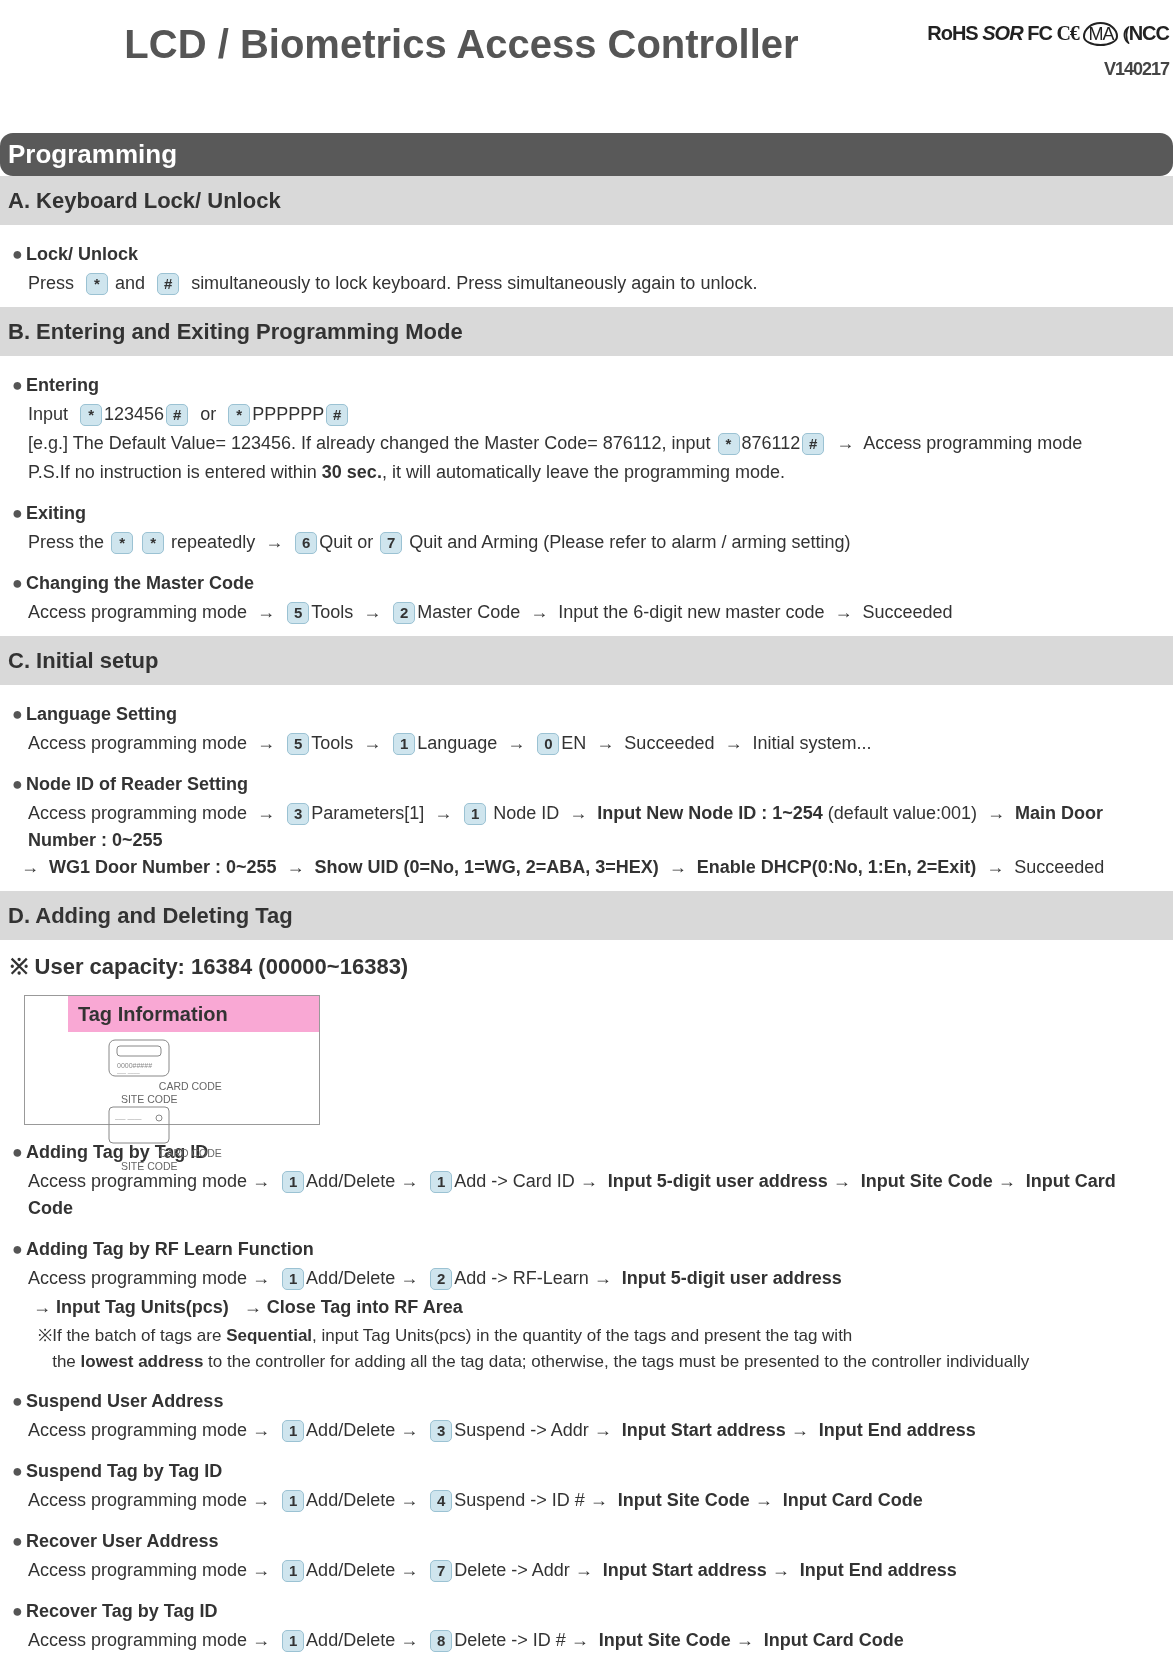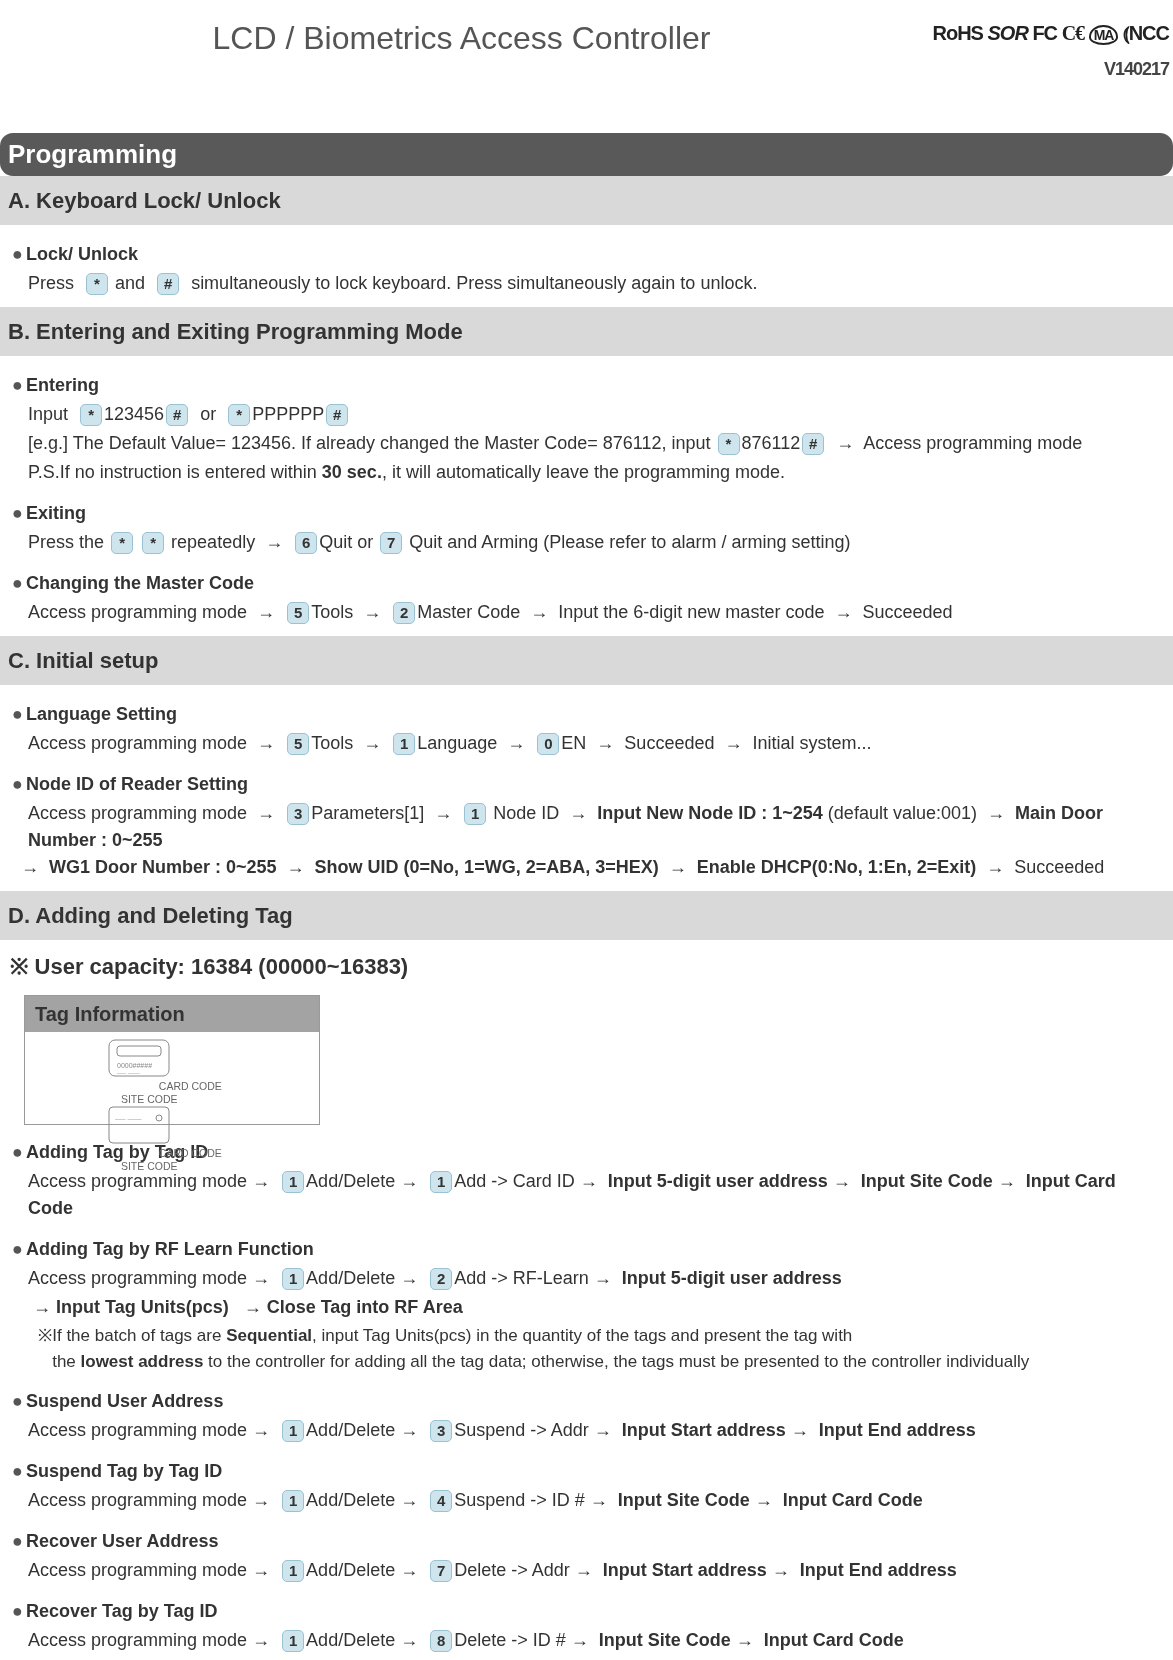--- a/index.html
+++ b/index.html
@@ -14,22 +14,22 @@
     line-height: 1.5;
   }
   .page { padding: 0 0 10px 0; }
   .title-row {
     display: flex;
     justify-content: space-between;
     align-items: flex-start;
     padding: 14px 4px 10px 4px;
   }
   .title {
-    font-size: 32px;
-    font-weight: normal;
+    font-size: 40px;
+    font-weight: bold;
     color: #555;
     flex: 1;
     text-align: center;
   }
   .logos {
     width: 250px;
     text-align: right;
     padding-top: 4px;
     font-size: 20px;
     font-weight: bold;
@@ -81,25 +81,26 @@
   }
   .arrow { margin: 0 5px; }
   .bold { font-weight: bold; }
   .capacity { font-size: 22px; font-weight: bold; margin: 10px 0 12px 10px; color:#333; }
   .taginfo-box {
     border: 1px solid #999;
     width: 296px;
     margin: 0 0 14px 24px;
   }
   .taginfo-head {
-    background: #a3a3a3;
+    background: #f9a8d4;
     font-size: 20px;
     font-weight: bold;
     padding: 3px 10px;
     color:#333;
+    margin-left:43px;
   }
   .taginfo-body {
     height: 92px;
     display: flex;
     justify-content: space-around;
     align-items: center;
     padding: 6px 4px;
     flex-direction: column;
   }
   .card-col {
@@ -120,21 +121,21 @@
 
 <div class="page">
 
   <div class="title-row">
     <div class="title">LCD / Biometrics Access Controller</div>
     <div class="logos">
       <span style="font-family:Arial;font-weight:900">RoHS</span>
       <span style="font-style:italic;font-weight:900">SOR</span>
       <span style="font-weight:900">FC</span>
       <span class="ce" style="font-weight:900">C€</span>
-      <span style="font-weight:700;border:2px solid #222;border-radius:50% 50% 50% 50%/60% 60% 40% 40%;padding:0 3px;font-size:14px">MA</span>
+      <span style="font-weight:400;border:2px solid #222;border-radius:50% 50% 50% 50%/60% 60% 40% 40%;padding:0 3px;font-size:18px">MA</span>
       <span style="font-weight:900">⦅NCC</span>
       <div class="version">V140217</div>
     </div>
   </div>
 
   <div class="sec-program">Programming</div>
 
   <div class="sec-sub">A. Keyboard Lock/ Unlock</div>
   <div class="block">
     <div class="bullet">

